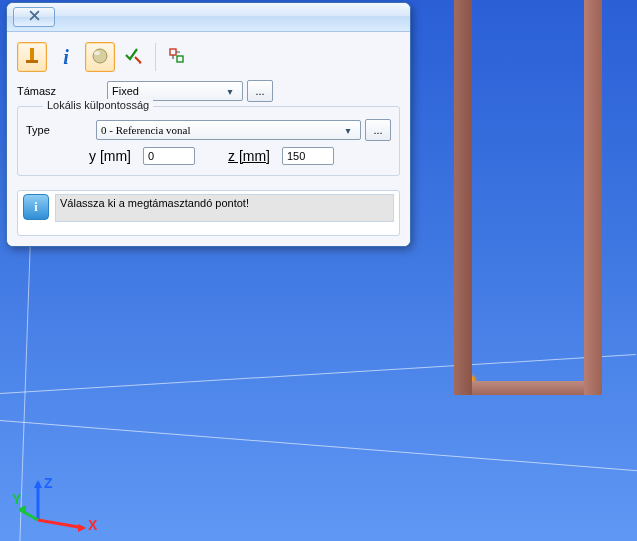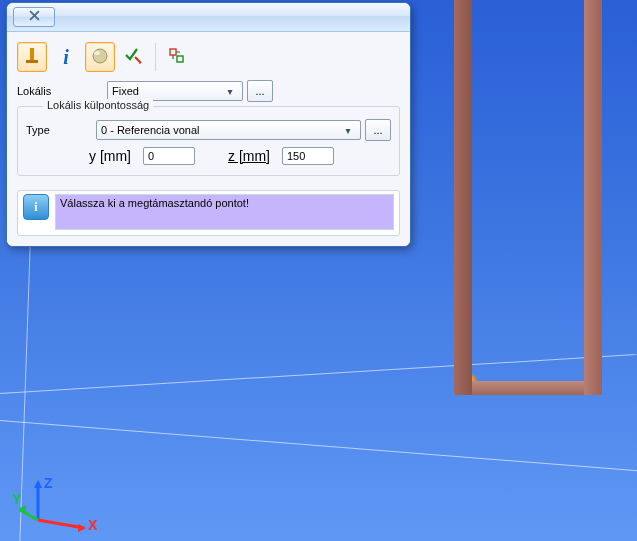--- a/index.html
+++ b/index.html
@@ -262,23 +262,23 @@
     display: flex;
     align-items: center;
     justify-content: center;
     font-weight: bold;
     font-family: Georgia, serif;
     margin-right: 6px;
     flex-shrink: 0;
   }
   .info-text {
     flex: 1;
-    height: 36px;
+    height: 28px;
     border: 1px solid #c9d6e6;
-    background: #c4b5fd;
+    background: #e5e5e5;
     font-size: 11px;
     padding: 2px 4px;
     box-sizing: border-box;
   }
 </style>
 </head>
 <body>
 
 <div class="viewport">
 
@@ -357,36 +357,36 @@
                 <rect x="3" y="3" width="6" height="6" fill="none" stroke="#cc3a1e" stroke-width="1.4"></rect>
                 <rect x="10" y="10" width="6" height="6" fill="none" stroke="#1b8f1b" stroke-width="1.4"></rect>
                 <path d="M9 6 L13 6 M6 9 L6 13" stroke="#555" stroke-width="1.2"></path>
               </svg>
           </span>
         </div>
       </div>
 
 
       <div class="row">
-        <span class="lbl">Lokális</span>
+        <span class="lbl">Támasz</span>
         <div class="dd" style="width:136px;">
           <span>Fixed</span>
           <span class="arrow">▾</span>
         </div>
         <div class="btn-sq">
           <span>...</span>
         </div>
       </div>
 
       <div class="group">
         <span class="legend">Lokális külpontosság</span>
 
         <div class="row">
           <span class="lbl" style="width:70px;">Type</span>
-          <div class="dd" style="flex:1;">
+          <div class="dd" style="flex:1;font-family:Liberation Serif, serif;">
             <span>0 - Referencia vonal</span>
             <span class="arrow">▾</span>
           </div>
           <div class="btn-sq">
             <span>...</span>
           </div>
         </div>
 
         <div class="row" style="justify-content:center; gap:6px; margin-top:6px;">
           <span class="unit">y [mm]</span>

